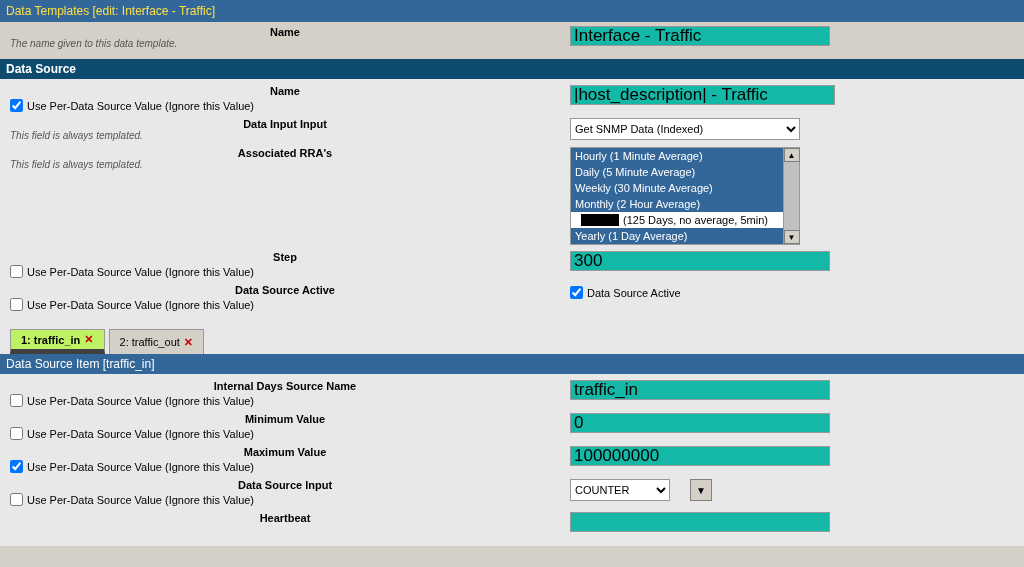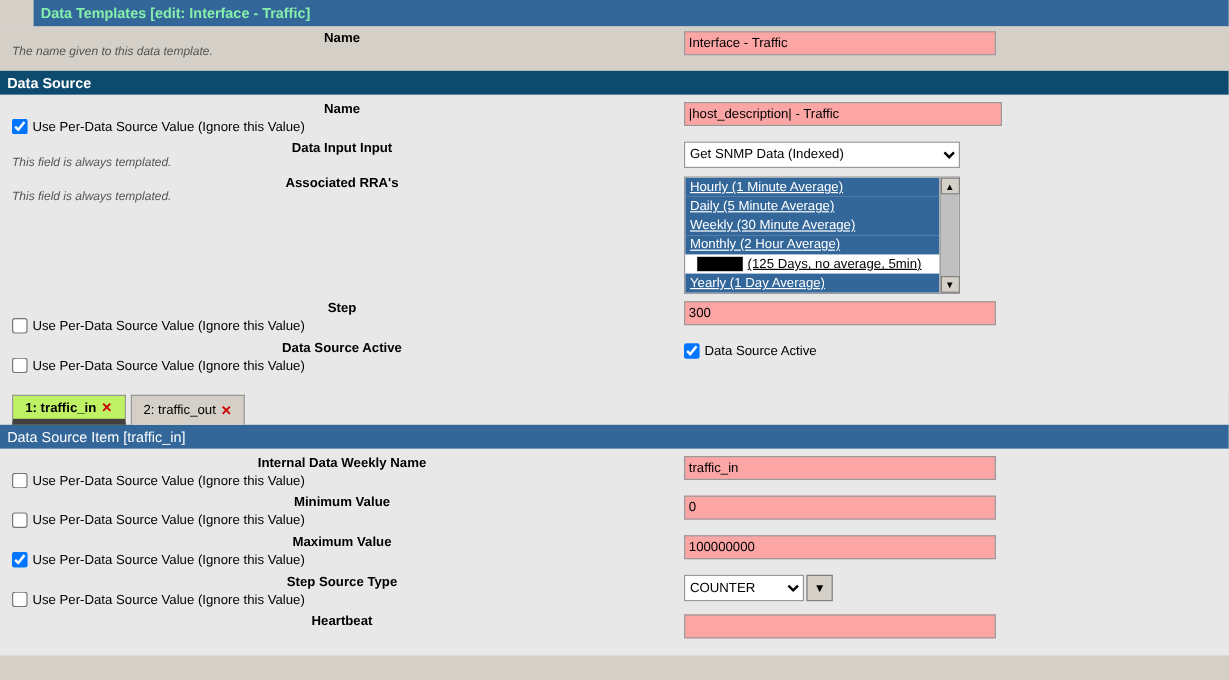--- a/index.html
+++ b/index.html
@@ -10,25 +10,24 @@
       color: #000;
     }
     .page-wrapper {
       width: 1024px;
       min-height: 567px;
       background: #d4d0c8;
     }
     
     .title-bar {
       background: #336699;
-      color: #86efac;
-      font-weight: bold;
+      color: #fde047;
+      font-weight: normal;
       font-size: 12px;
       padding: 4px 6px;
-      margin-left: 28px;
     }
     
     .section {
       background: #f0f0f0;
       margin-bottom: 0;
     }
     .section-header {
       background: #0c4a6e;
       color: #fff;
       font-weight: bold;
@@ -69,22 +68,22 @@
     .checkbox-row {
       display: flex;
       align-items: center;
       gap: 4px;
       margin-top: 2px;
     }
     input[type="text"] {
       width: 260px;
       height: 20px;
       border: 1px solid #999;
-      background: #fca5a5;
-      font-size: 11px;
+      background: #14b8a6;
+      font-size: 17px;
       padding: 1px 3px;
     }
     input[type="text"].wide {
       width: 265px;
     }
     select {
       width: 230px;
       height: 22px;
       border: 1px solid #999;
       background: #fff;
@@ -103,21 +102,20 @@
     }
     .rra-options {
       flex: 1;
       overflow: hidden;
     }
     .rra-option {
       padding: 2px 4px;
       font-size: 11px;
       cursor: default;
       white-space: nowrap;
-      text-decoration: underline;
     }
     .rra-option.selected {
       background: #336699;
       color: #fff;
     }
     .rra-option.last-selected {
       background: #336699;
       color: #fff;
     }
     .rra-scrollbar {
@@ -184,21 +182,21 @@
     
     input[type="checkbox"] {
       width: 13px;
       height: 13px;
       vertical-align: middle;
     }
     
     .select-with-btn {
       display: flex;
       align-items: flex-end;
-      gap: 2px;
+      gap: 20px;
     }
     .select-with-btn select {
       width: 100px;
     }
     .dropdown-btn {
       width: 22px;
       height: 22px;
       background: #d4d0c8;
       border: 1px solid #808080;
       display: flex;
@@ -337,21 +335,21 @@
   </div>
 
   <div class="section">
     <div class="dsi-section-header">
       <span>Data Source Item [traffic_in]</span>
     </div>
     <div class="dsi-body">
 
       <div class="field-row">
         <div class="field-label">
-          <div class="label-title">Internal Data Weekly Name</div>
+          <div class="label-title">Internal Days Source Name</div>
           <div class="checkbox-row">
             <input type="checkbox" style="">
             <span>Use Per-Data Source Value (Ignore this Value)</span>
           </div>
         </div>
         <div class="field-control">
           <input type="text" value="traffic_in" style="">
         </div>
       </div>
 
@@ -376,21 +374,21 @@
             <span>Use Per-Data Source Value (Ignore this Value)</span>
           </div>
         </div>
         <div class="field-control">
           <input type="text" value="100000000" style="">
         </div>
       </div>
 
       <div class="field-row">
         <div class="field-label">
-          <div class="label-title">Step Source Type</div>
+          <div class="label-title">Data Source Input</div>
           <div class="checkbox-row">
             <input type="checkbox" style="">
             <span>Use Per-Data Source Value (Ignore this Value)</span>
           </div>
         </div>
         <div class="field-control">
           <div class="select-with-btn">
             <select>
               <option>COUNTER</option>
               <option>GAUGE</option>

